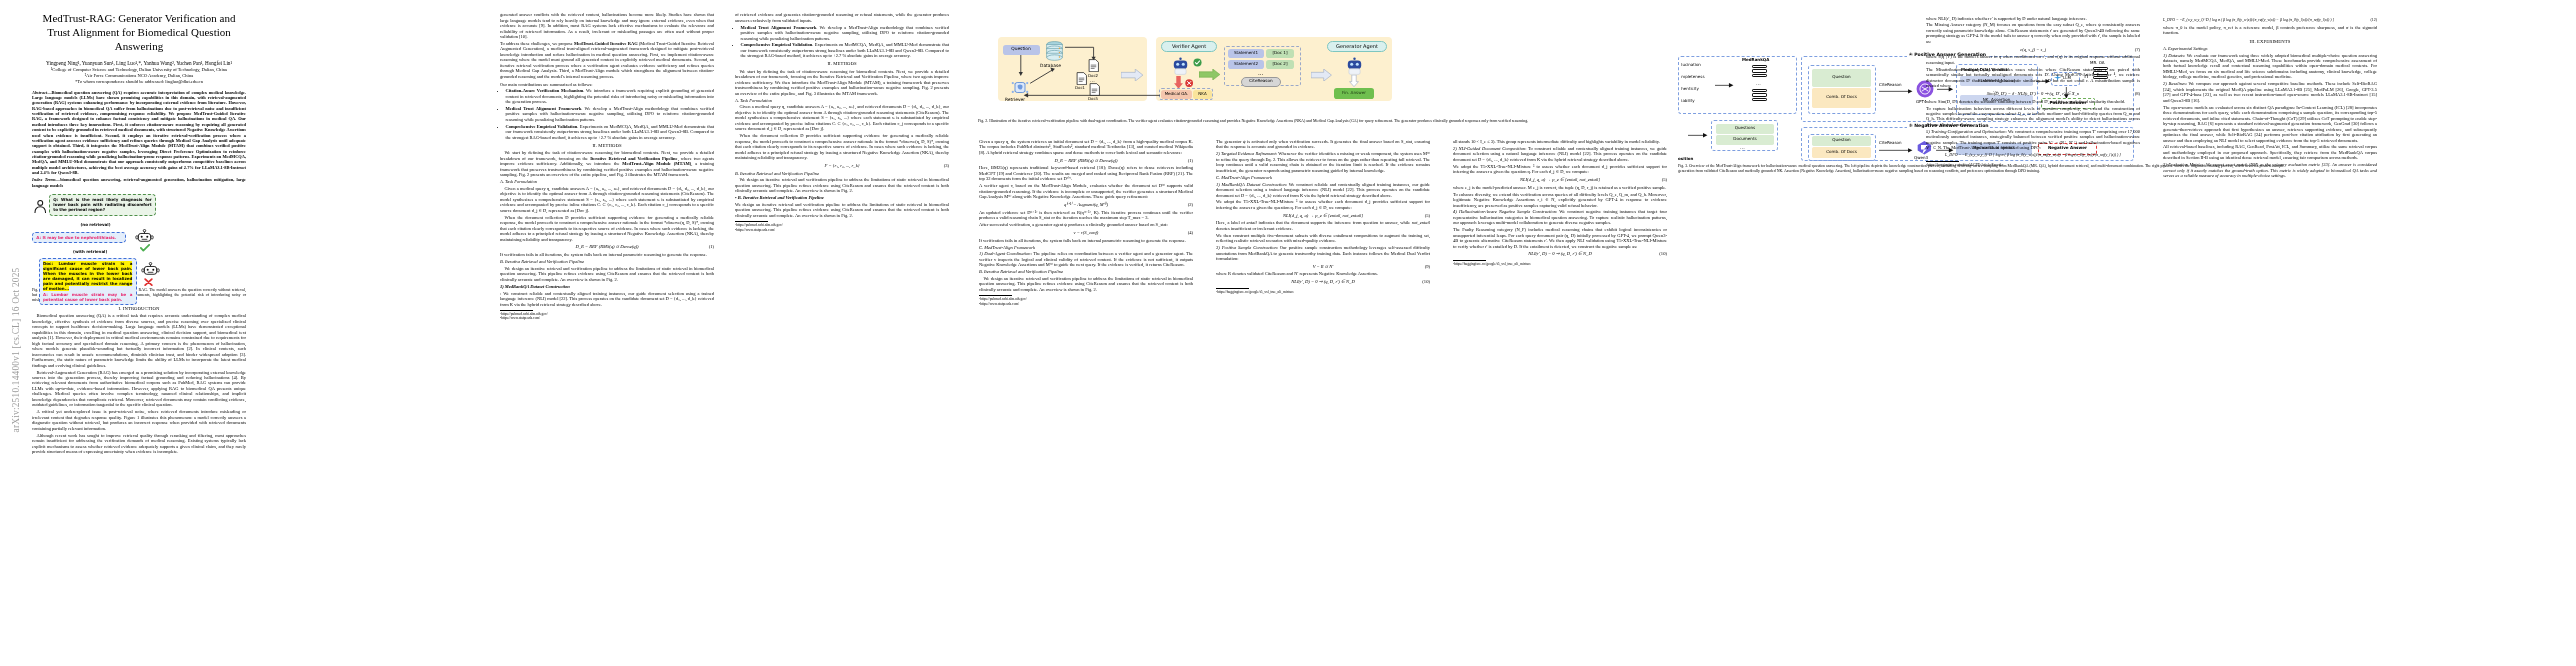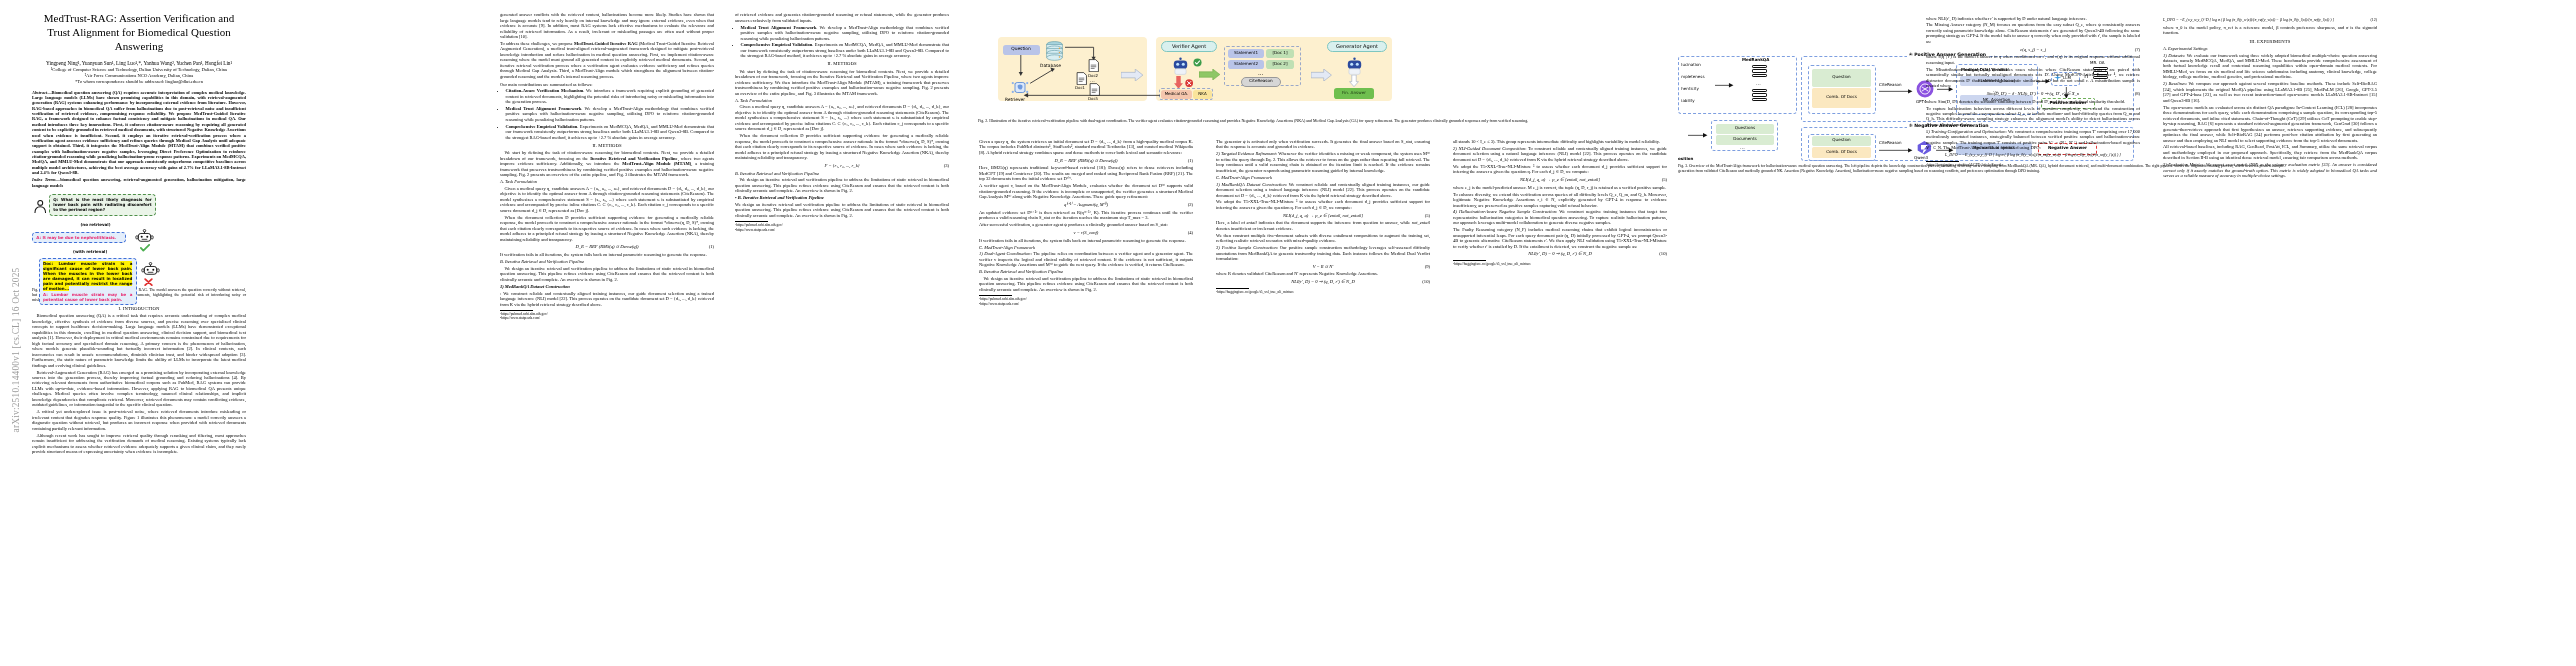--- a/index.html
+++ b/index.html
@@ -249,21 +249,21 @@
   }
 </style>
 </head>
 <body>
 
 <div class="page">
 
   <div class="arxiv-stamp">arXiv:2510.14400v1  [cs.CL]  16 Oct 2025</div>
 
   <div class="col" style="left:32px; width:214px; top:12.2px;">
-    <h1 class="title">MedTrust-RAG: Assertion Verification and Trust Alignment for Biomedical Question Answering</h1>
+    <h1 class="title">MedTrust-RAG: Generator Verification and Trust Alignment for Biomedical Question Answering</h1>
     <div class="authors">Yingpeng Ning¹, Yuanyuan Sun¹, Ling Luo¹,*, Yanhua Wang², Yuchen Pan¹, Hongfei Lin¹</div>
     <div class="affil">¹College of Computer Science and Technology, Dalian University of Technology, Dalian, China</div>
     <div class="affil">²Air Force Communications NCO Academy, Dalian, China</div>
     <div class="affil">*To whom correspondence should be addressed: lingluo@dlut.edu.cn</div>
 
     <div class="abst" style="margin-top:4.4px;">
       <p class="noind"><span class="ital">Abstract</span><span>—Biomedical question answering (QA) requires accurate interpretation of complex medical knowledge. Large language models (LLMs) have shown promising capabilities in this domain, with retrieval-augmented generation (RAG) systems enhancing performance by incorporating external evidence from literature. However, RAG-based approaches in biomedical QA suffer from hallucinations due to post-retrieval noise and insufficient verification of retrieved evidence, compromising response reliability. We propose MedTrust-Guided Iterative RAG, a framework designed to enhance factual consistency and mitigate hallucinations in medical QA. Our method introduces three key innovations. First, it enforces citation-aware reasoning by requiring all generated content to be explicitly grounded in retrieved medical documents, with structured Negative Knowledge Assertions used when evidence is insufficient. Second, it employs an iterative retrieval-verification process where a verification agent assesses evidence sufficiency and refines queries through Medical Gap Analysis until adequate support is obtained. Third, it integrates the MedTrust-Align Module (MTAM) that combines verified positive examples with hallucination-aware negative samples, leveraging Direct Preference Optimization to reinforce citation-grounded reasoning while penalizing hallucination-prone response patterns. Experiments on MedMCQA, MedQA, and MMLU-Med demonstrate that our approach consistently outperforms competitive baselines across multiple model architectures, achieving the best average accuracy with gains of 2.7% for LLaMA3.1-8B-Instruct and 2.4% for Qwen3-8B.</span></p>
       <p class="noind" style="margin-top:1.7px;"><span class="kw">Index Terms</span><span>—biomedical question answering, retrieval-augmented generation, hallucination mitigation, large language models</span></p>
     </div>
 

